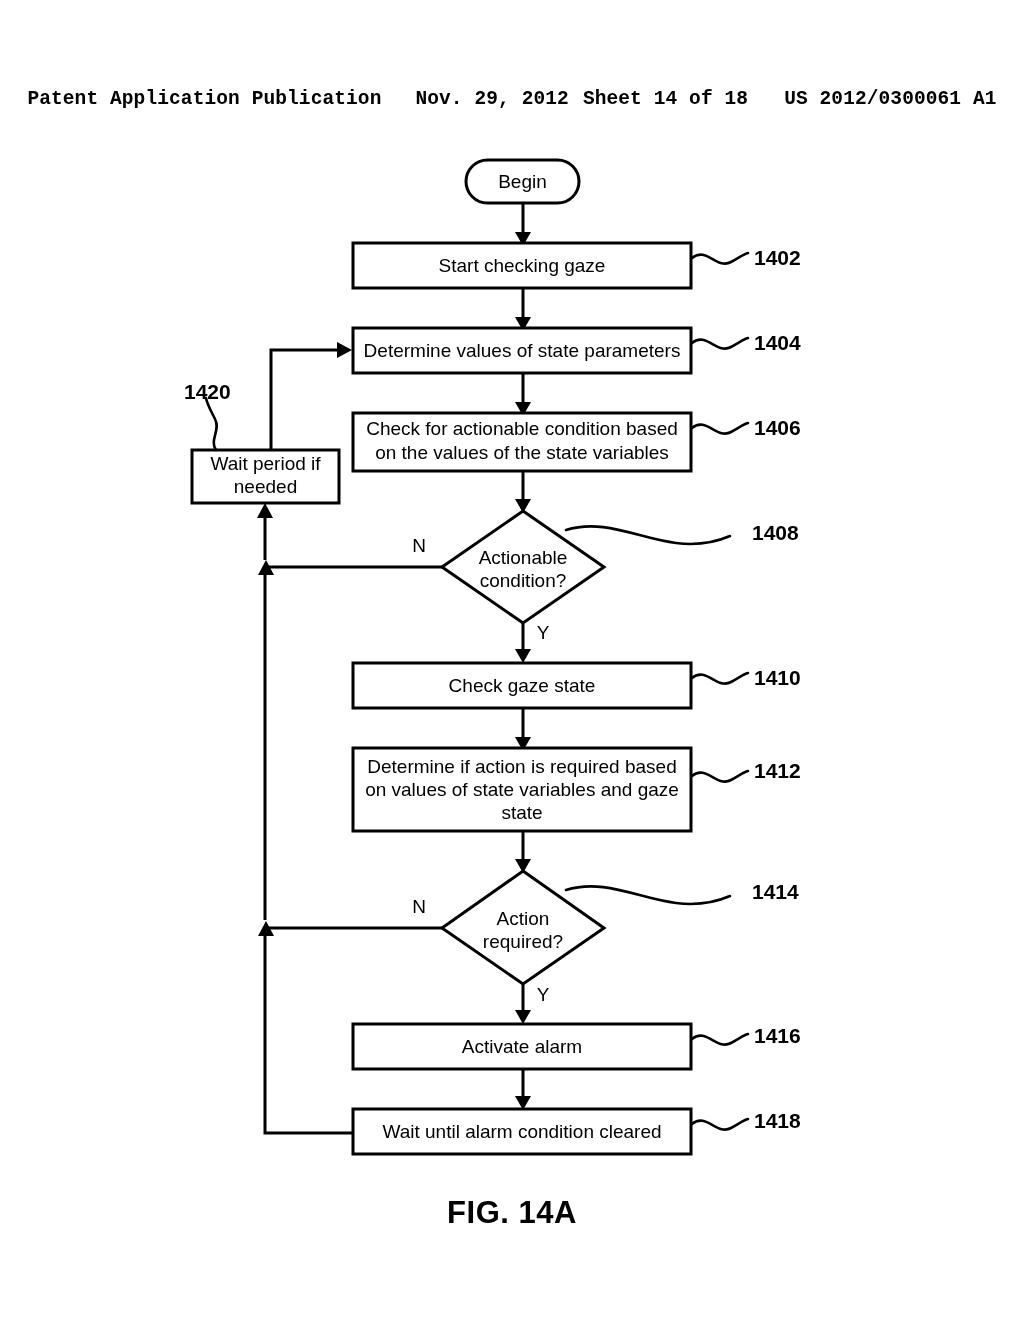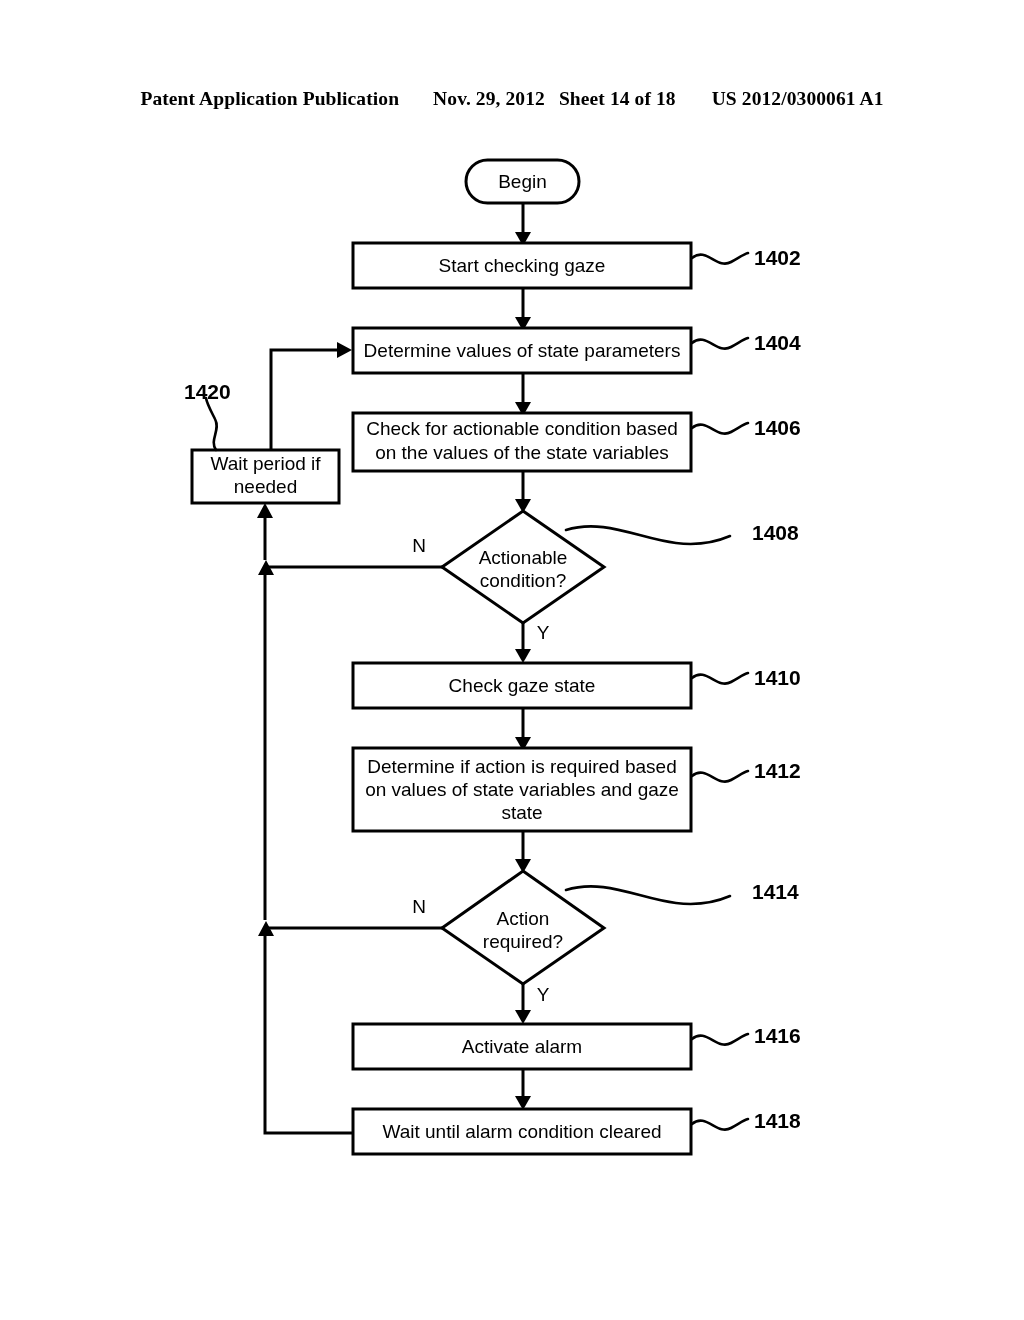--- a/index.html
+++ b/index.html
@@ -21,21 +21,21 @@
     width: 1024px;
     height: 1320px;
   }
   
   .pub-header {
     position: absolute;
     top: 88px;
     left: 0;
     width: 1024px;
     text-align: center;
-    font-family: Liberation Serif, serif;
+    font-family: Liberation Mono, monospace;
     font-weight: bold;
     font-size: 19.5px;
     letter-spacing: 0.1px;
     white-space: nowrap;
   }
   .pub-header .seg { display: inline-block; }
   .pub-header .gap-lg { display: inline-block; width: 34px; }
   .pub-header .gap-md { display: inline-block; width: 14px; }
   .pub-header .gap-xl { display: inline-block; width: 36px; }
 
@@ -286,14 +286,15 @@
       <text class="ref-num" x="184" y="393">1420</text>
     </g>
 
     <g>
       <path class="conn" d="M271,450 L271,350 L337,350"></path>
       <path class="arrowhead" d="M337,342 L337,358 L352,350 z"></path>
     </g>
 
   </svg>
 
+  <div class="fig-caption">FIG. 14A</div>
 
 </div>
 
 </body></html>

